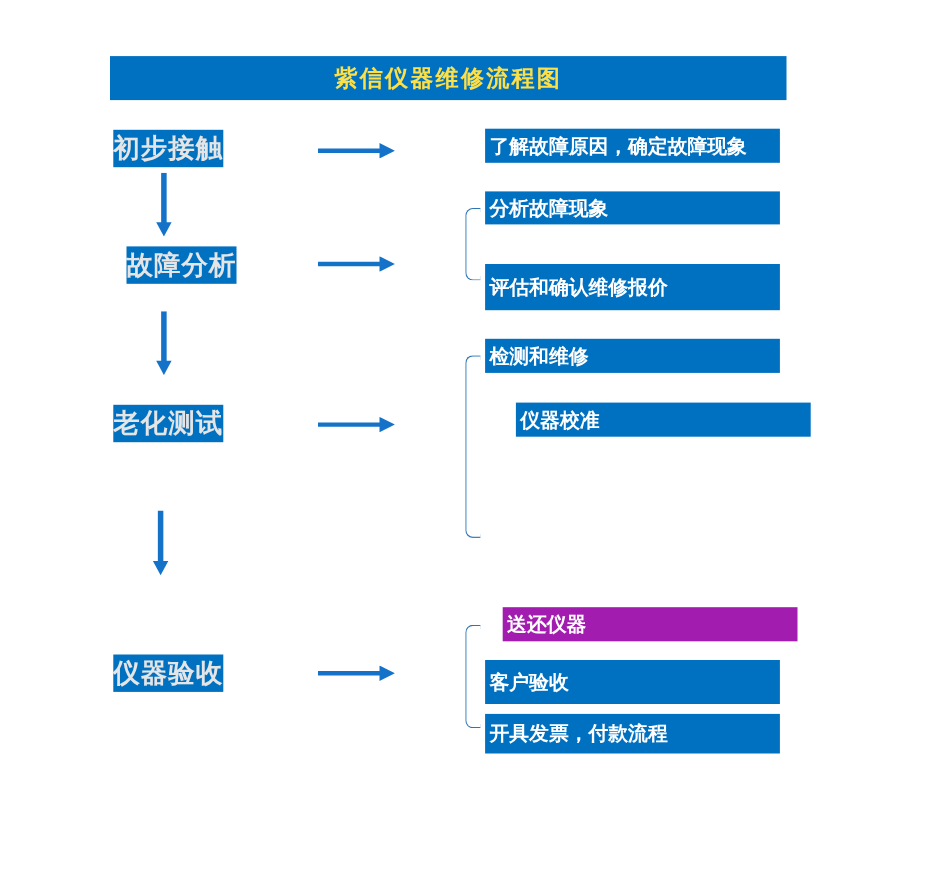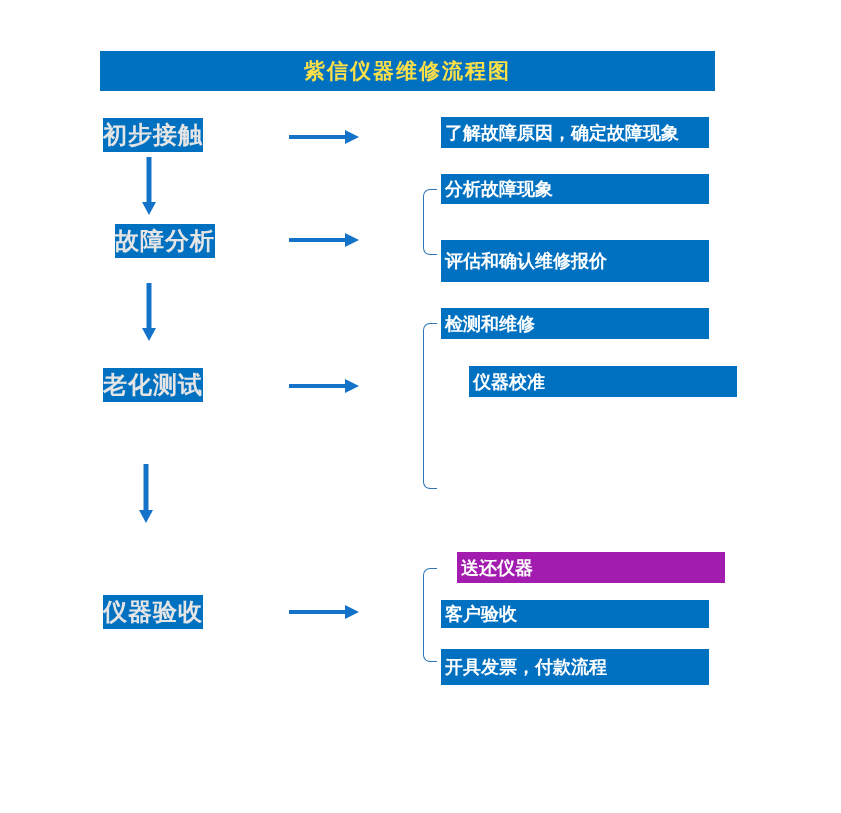--- a/index.html
+++ b/index.html
@@ -119,16 +119,16 @@
   <div class="bracket" style="top: 189px; height: 66px; border-color: rgb(46, 117, 182);"></div>
   <div class="detail-box" style="top: 174px; height: 30px; background-color: rgb(0, 112, 192);">分析故障现象</div>
   <div class="detail-box" style="top: 240px; height: 42px; background-color: rgb(0, 112, 192);">评估和确认维修报价</div>
 
   <div class="bracket" style="top: 323px; height: 166px; border-color: rgb(46, 117, 182);"></div>
   <div class="detail-box" style="top: 308px; background-color: rgb(0, 112, 192);">检测和维修</div>
   <div class="detail-box" style="top: 366px; background-color: rgb(0, 112, 192); margin-left: 28px;">仪器校准</div>
 
   <div class="bracket" style="top: 568px; height: 94px; border-color: rgb(46, 117, 182);"></div>
   <div class="detail-box" style="top: 552px; background-color: #a21caf; margin-left: 16px;">送还仪器</div>
-  <div class="detail-box" style="top: 600px; height: 28px; background-color: rgb(0, 112, 192);">客户验收</div>
+  <div class="detail-box" style="top: 600px; height: 40px; background-color: rgb(0, 112, 192);">客户验收</div>
   <div class="detail-box" style="top: 649px; height: 36px; background-color: rgb(0, 112, 192);">开具发票，付款流程</div>
 
 </div>
 
 </body></html>

